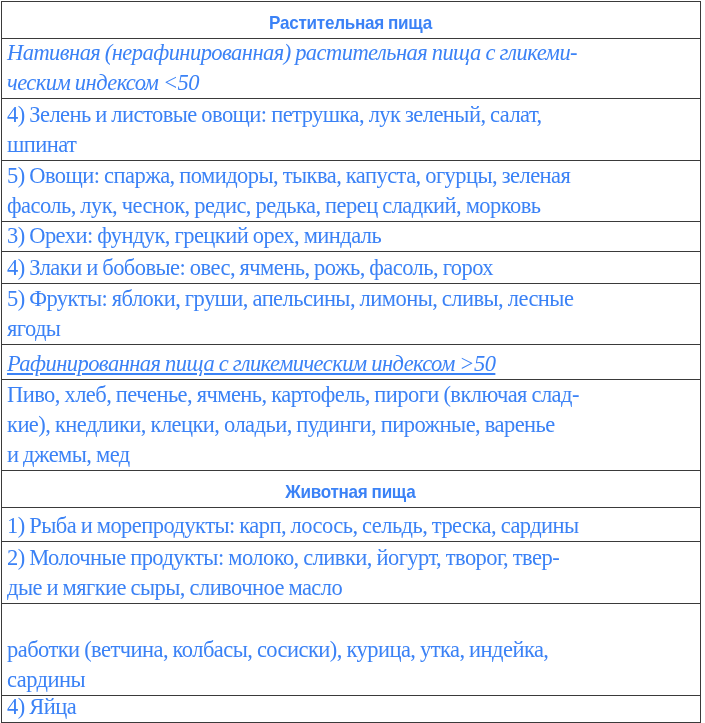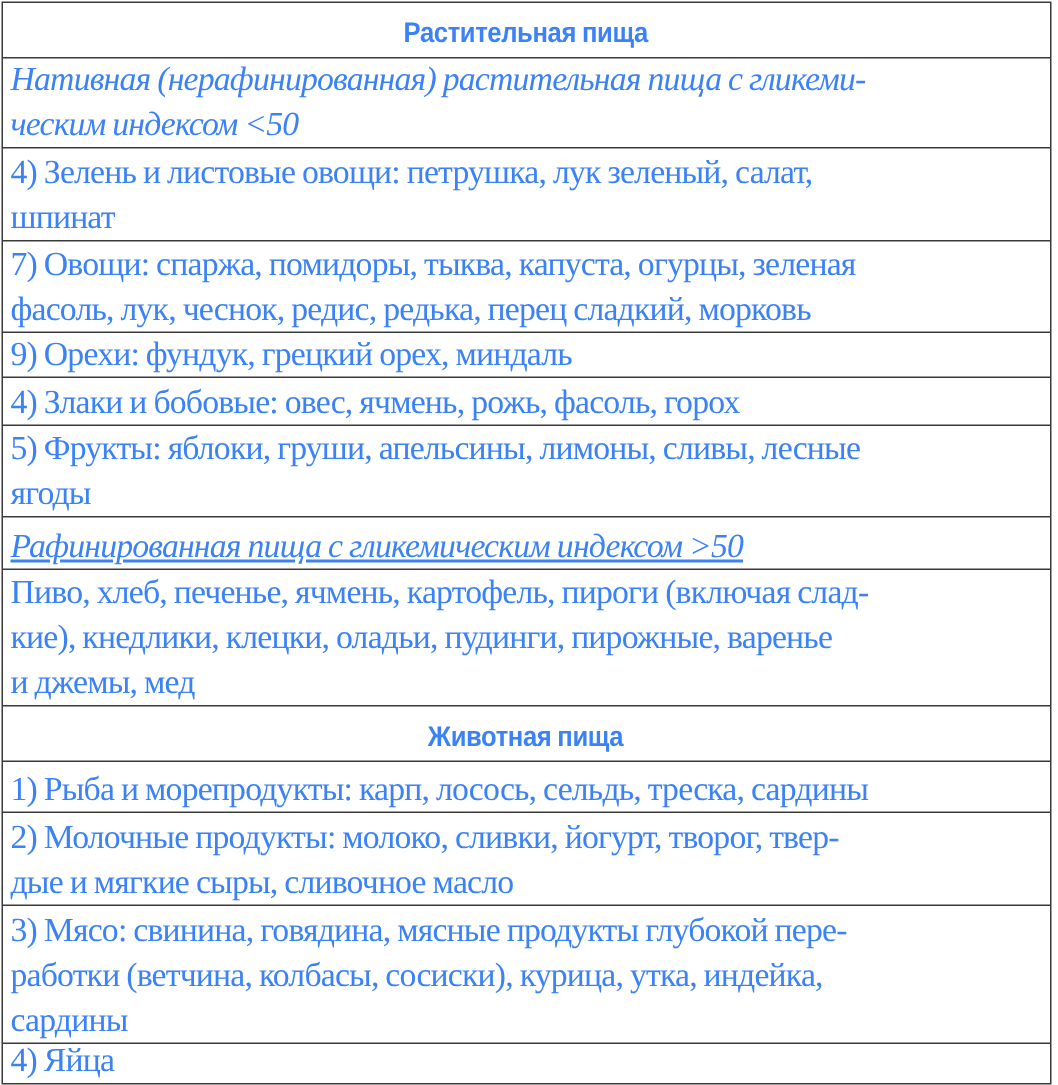--- a/index.html
+++ b/index.html
@@ -71,27 +71,27 @@
 
   <div class="row" style="height:62px;">
     <span class="txt">
       <span style="display:block">4) Зелень и листовые овощи: петрушка, лук зеленый, салат,</span>
       <span style="display:block">шпинат</span>
     </span>
   </div>
 
   <div class="row" style="height:61px;">
     <span class="txt">
-      <span style="display:block">7) Овощи: спаржа, помидоры, тыква, капуста, огурцы, зеленая</span>
+      <span style="display:block">5) Овощи: спаржа, помидоры, тыква, капуста, огурцы, зеленая</span>
       <span style="display:block">фасоль, лук, чеснок, редис, редька, перец сладкий, морковь</span>
     </span>
   </div>
 
   <div class="row" style="height:30px;">
-    <span class="txt">9) Орехи: фундук, грецкий орех, миндаль</span>
+    <span class="txt">3) Орехи: фундук, грецкий орех, миндаль</span>
   </div>
 
   <div class="row" style="height:32px;">
     <span class="txt">4) Злаки и бобовые: овес, ячмень, рожь, фасоль, горох</span>
   </div>
 
   <div class="row" style="height:61px;">
     <span class="txt">
       <span style="display:block">5) Фрукты: яблоки, груши, апельсины, лимоны, сливы, лесные</span>
       <span style="display:block">ягоды</span>
@@ -120,21 +120,20 @@
 
   <div class="row" style="height:62px;">
     <span class="txt">
       <span style="display:block">2) Молочные продукты: молоко, сливки, йогурт, творог, твер-</span>
       <span style="display:block">дые и мягкие сыры, сливочное масло</span>
     </span>
   </div>
 
   <div class="row" style="height:92px;">
     <span class="txt">
-      <span style="display:block">3) Мясо: свинина, говядина, мясные продукты глубокой пере-</span>
       <span style="display:block">работки (ветчина, колбасы, сосиски), курица, утка, индейка,</span>
       <span style="display:block">сардины</span>
     </span>
   </div>
 
   <div class="row" style="height:27px;">
     <span class="txt">4) Яйца</span>
   </div>
 
 </div>

